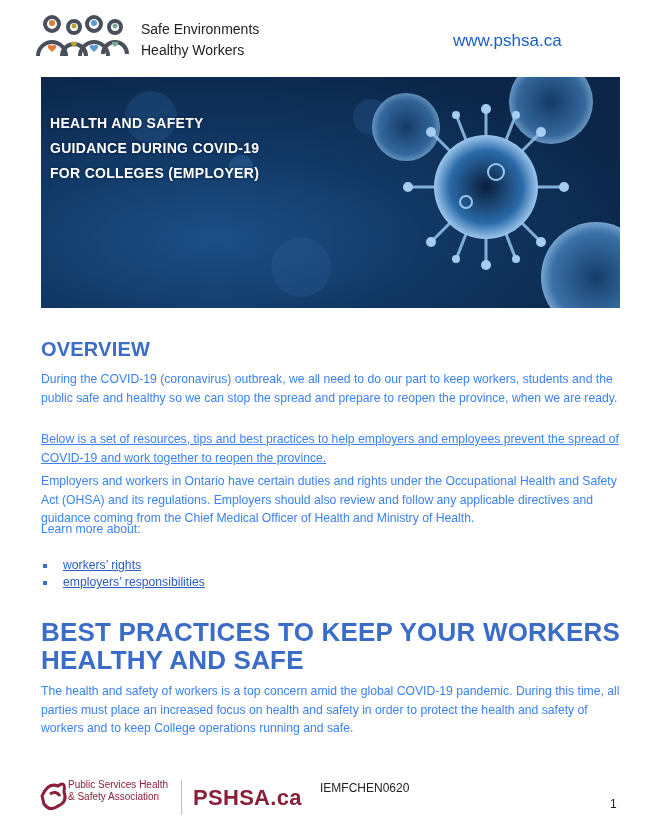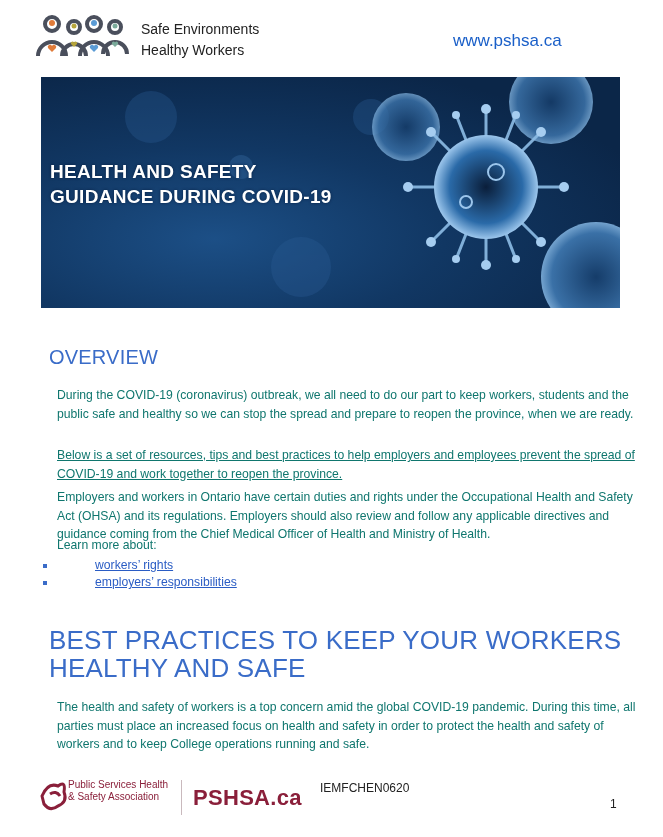--- a/index.html
+++ b/index.html
@@ -14,40 +14,39 @@
       position: absolute; left: 453px; top: 31px; font-size: 17px; color: #1a5fc8;
       text-decoration-thickness: 2px; text-underline-offset: 3px;
       text-decoration-color: #1a5fc8;
     }
     .banner {
       position: absolute; left: 41px; top: 77px; width: 579px; height: 231px; overflow: hidden;
       background: radial-gradient(ellipse at 30% 70%, #1c4f86 0%, #113763 40%, #0b2648 80%);
     }
     .banner-title {
       position: absolute; left: 9px; top: 34px; color: #ffffff; font-weight: bold;
-      font-size: 19px; line-height: 25px; letter-spacing: 0.3px;
+      font-size: 14px; line-height: 25px; letter-spacing: 0.3px;
       text-shadow: 0 0 3px rgba(0,20,50,0.7);
-      margin-top: 48px;
     }
     .banner svg { position: absolute; left: 0; top: 0; }
     h2 {
-      position: absolute; margin: 8px; color: #3a6cc8; font-weight: normal; letter-spacing: 0.2px;
+      position: absolute; margin: 0; color: #3a6cc8; font-weight: bold; letter-spacing: 0.2px;
     }
     .h-overview { left: 41px; top: 338px; font-size: 20px; }
     .h-best { left: 41px; top: 618px; font-size: 26px; line-height: 28px; width: 600px; }
     .para {
-      position: absolute; left: 41px; width: 580px; margin: 16px; font-size: 12.2px; line-height: 18.5px; color: #0f766e;
+      position: absolute; left: 41px; width: 580px; margin: 0; font-size: 12.2px; line-height: 18.5px; color: #3b82f6;
     }
     .p1 { top: 370px; }
     .p2 { top: 430px; text-decoration: underline; }
     .p3 { top: 472px; }
     .p4 { top: 520px; }
     .p5 { top: 682px; }
     .links { position: absolute; left: 41px; top: 557px; margin: 0; padding: 0; list-style: none; font-size: 12.2px; line-height: 17px; }
-    .links li { display: flex; align-items: center; gap: 32px; }
+    .links li { display: flex; align-items: center; }
     .bullet { display: inline-block; width: 4px; height: 4px; background: #3a6cc8; margin: 0 16px 0 2px; }
     .links a { color: #2a5cc4; text-decoration: underline; }
     .footer-logo { position: absolute; left: 36px; top: 776px; width: 150px; height: 40px; }
     .footer-divider { position: absolute; left: 181px; top: 780px; width: 1px; height: 35px; background: #c9b9bd; }
     .footer-brand { position: absolute; left: 193px; top: 785px; font-size: 22px; font-weight: bold; color: #8a1f3a; letter-spacing: 0.3px; }
     .footer-code { position: absolute; left: 320px; top: 781px; font-size: 12px; color: #222; }
     .footer-copy { position: absolute; left: 320px; top: 839px; font-size: 12px; color: #ec4899; margin-left: 48px; }
     .page-num { position: absolute; left: 610px; top: 797px; font-size: 12px; color: #222; }
     .pshsa-sub { position: absolute; left: 68px; top: 779px; font-size: 10px; line-height: 12px; color: #8a1f3a; }
   </style>
@@ -133,20 +132,21 @@
       <circle cx="415" cy="182" r="4"></circle>
         <circle cx="475" cy="182" r="4"></circle>
     </g>
     <circle cx="445" cy="110" r="52" fill="url(#vg)"></circle>
     <circle cx="455" cy="95" r="8" fill="none" stroke="#9cc6ec" stroke-width="2"></circle>
     <circle cx="425" cy="125" r="6" fill="none" stroke="#9cc6ec" stroke-width="2"></circle>
   </svg>
   <div class="banner-title">
     <div>HEALTH AND SAFETY</div>
     <div>GUIDANCE DURING COVID-19</div>
+    <div>FOR COLLEGES (EMPLOYER)</div>
   </div>
 </div>
 
 <h2 class="h-overview">OVERVIEW</h2>
 <p class="para p1">During the COVID-19 (coronavirus) outbreak, we all need to do our part to keep workers, students and the public safe and healthy so we can stop the spread and prepare to reopen the province, when we are ready.</p>
 <p class="para p2">Below is a set of resources, tips and best practices to help employers and employees prevent the spread of COVID-19 and work together to reopen the province.</p>
 <p class="para p3">Employers and workers in Ontario have certain duties and rights under the Occupational Health and Safety Act (OHSA) and its regulations. Employers should also review and follow any applicable directives and guidance coming from the Chief Medical Officer of Health and Ministry of Health.</p>
 <p class="para p4">Learn more about:</p>
 
 <ul class="links">

